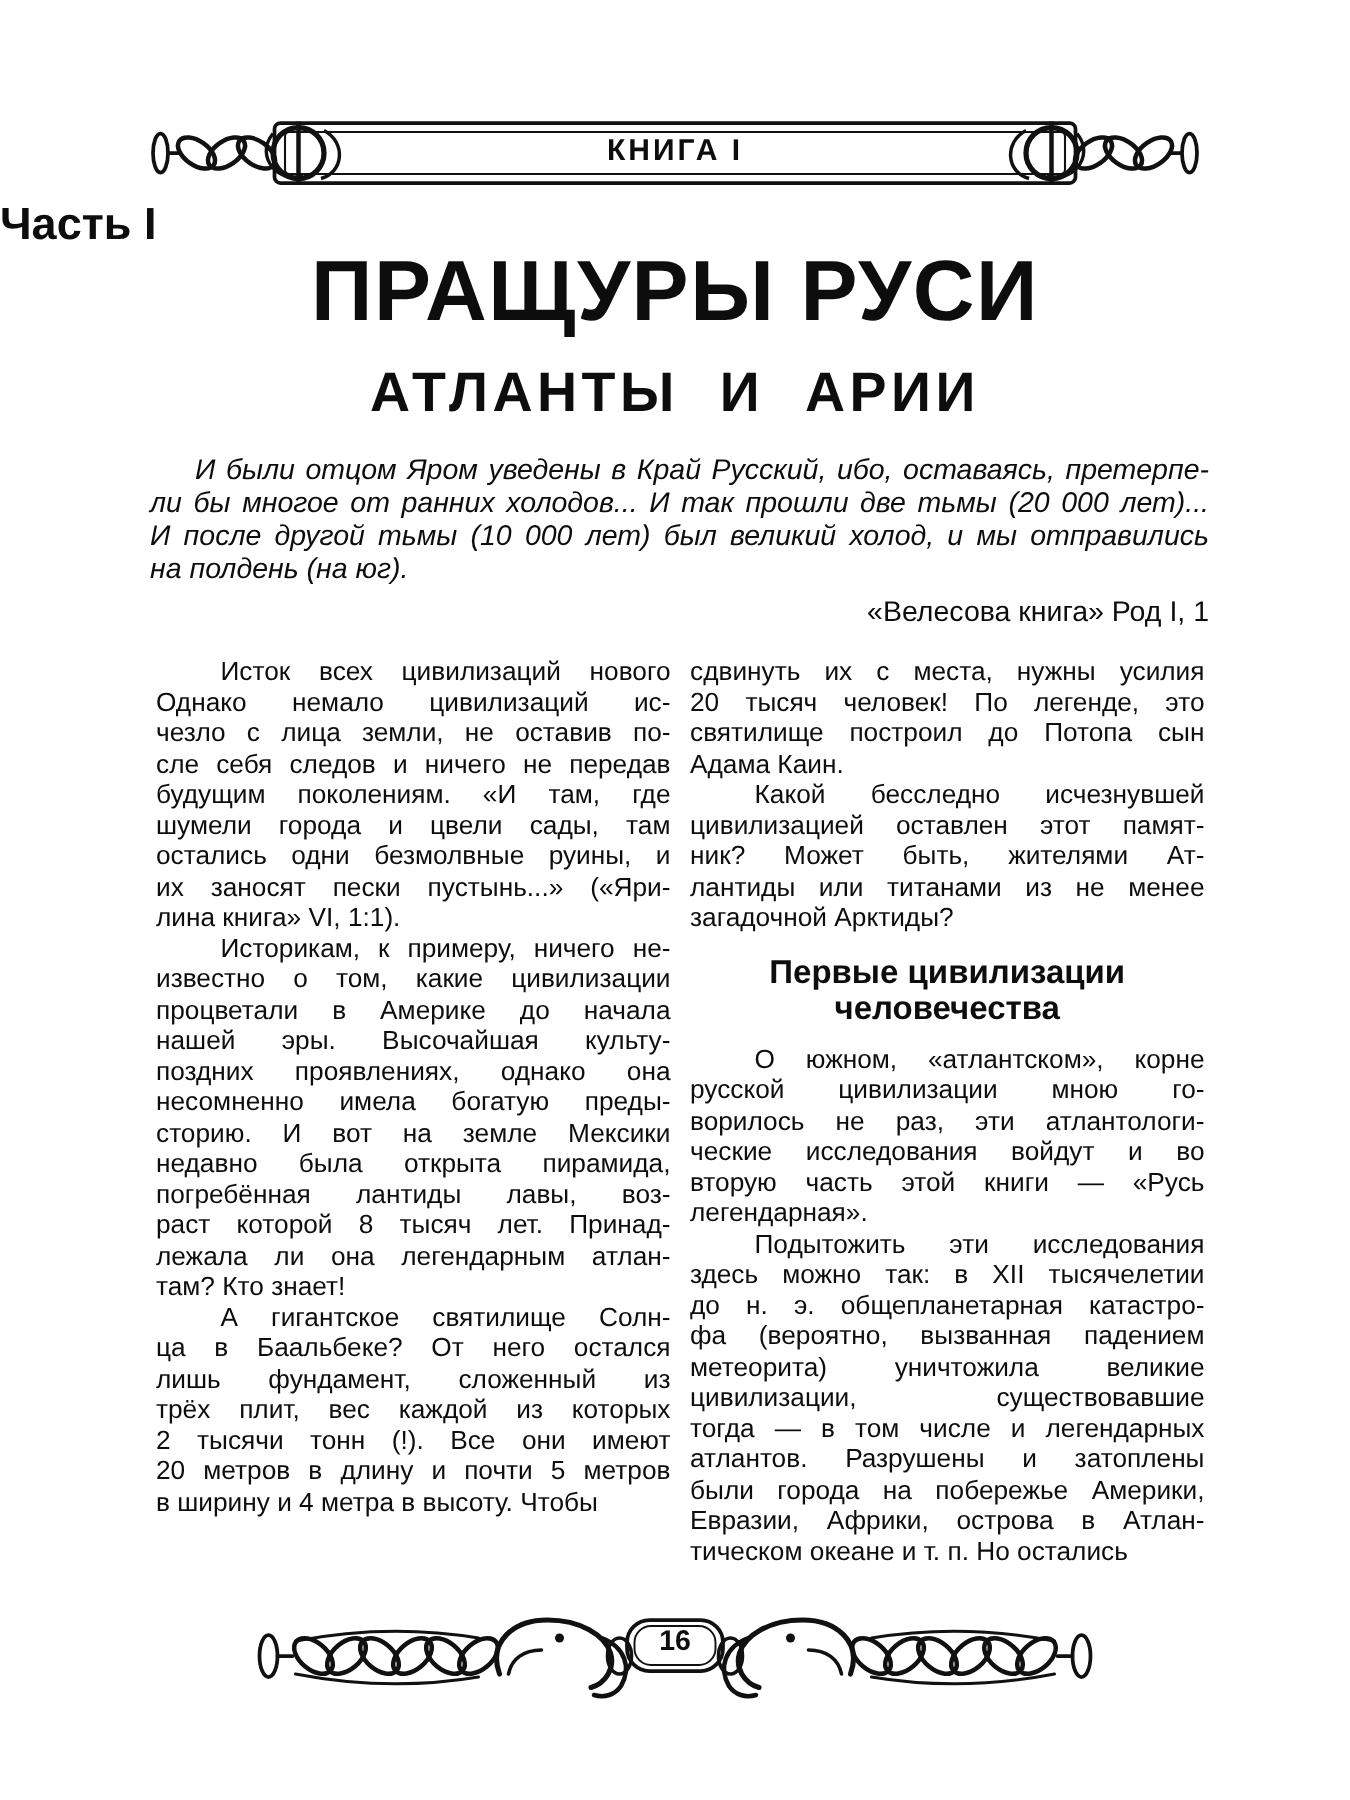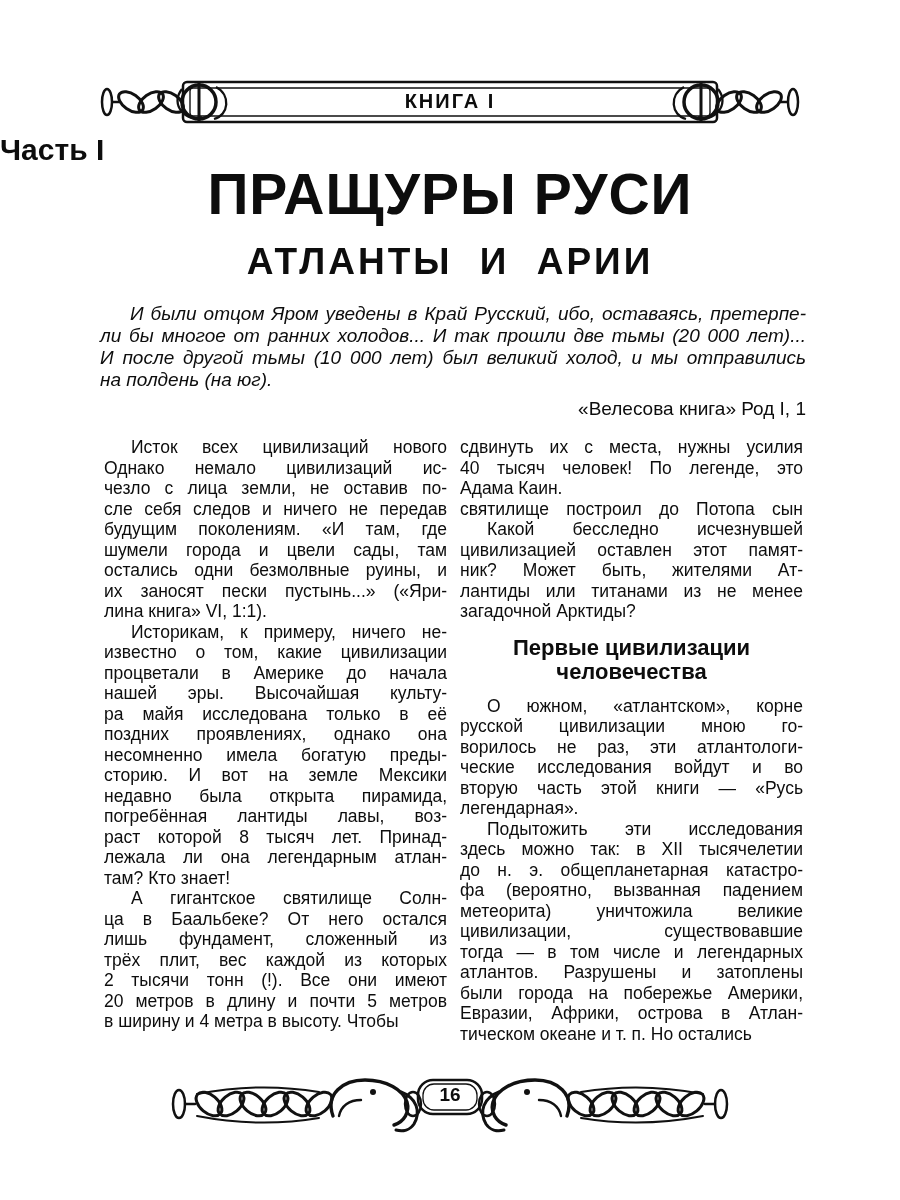--- a/index.html
+++ b/index.html
@@ -26,21 +26,21 @@
   .epigraph{position:absolute;left:100px;top:303px;width:706px;
     font-style:italic;font-size:19px;line-height:22px;}
   .epigraph .eline{text-align:justify;text-align-last:justify;}
   .epigraph .eline.first{text-indent:30px;}
   .epigraph .eline.last{text-align-last:left;}
   .attribution{margin-top:7px;text-align:right;font-style:normal;font-size:19px;}
   
   .columns{position:absolute;left:104px;top:437px;width:699px;display:flex;gap:13px;}
   .col{width:343px;font-size:17.5px;line-height:20.5px;}
   .col .line{text-align:justify;text-align-last:justify;}
-  .col .line.indent{text-indent:27px;}
+  .col .line.indent{text-indent:27px;margin-left:16px;}
   .col .line.last{text-align-last:left;}
   .section-heading{text-align:center;font-weight:bold;font-size:22px;
     line-height:24px;margin:14px 0 12px 0;}
   
   .footer-band{position:absolute;left:167px;top:1070px;width:566px;height:68px;}
   .footer-band svg{position:absolute;left:0;top:0;width:566px;height:68px;}
   .page-number{
     position:absolute;left:0;right:0;top:14px;text-align:center;
     font-size:19px;font-weight:bold;
   }
@@ -95,21 +95,20 @@
           <div class="line">шумели города и цвели сады, там</div>
           <div class="line">остались одни безмолвные руины, и</div>
           <div class="line">их заносят пески пустынь...» («Яри-</div>
           <div class="line last">лина книга» VI, 1:1).</div>
         </div>
         <div class="para">
           <div class="line indent">Историкам, к примеру, ничего не-</div>
           <div class="line">известно о том, какие цивилизации</div>
           <div class="line">процветали в Америке до начала</div>
           <div class="line">нашей эры. Высочайшая культу-</div>
-          <div class="line">ра майя исследована только в её</div>
           <div class="line">поздних проявлениях, однако она</div>
           <div class="line">несомненно имела богатую преды-</div>
           <div class="line">сторию. И вот на земле Мексики</div>
           <div class="line">недавно была открыта пирамида,</div>
           <div class="line">погребённая лантиды лавы, воз-</div>
           <div class="line">раст которой 8 тысяч лет. Принад-</div>
           <div class="line">лежала ли она легендарным атлан-</div>
           <div class="line last">там? Кто знает!</div>
         </div>
         <div class="para">
@@ -118,23 +117,23 @@
           <div class="line">лишь фундамент, сложенный из</div>
           <div class="line">трёх плит, вес каждой из которых</div>
           <div class="line">2 тысячи тонн (!). Все они имеют</div>
           <div class="line">20 метров в длину и почти 5 метров</div>
           <div class="line last">в ширину и 4 метра в высоту. Чтобы</div>
         </div>
       </div>
     <div class="col" id="col-right">
         <div class="para">
           <div class="line">сдвинуть их с места, нужны усилия</div>
-          <div class="line">40 тысяч человек! По легенде, это</div>
+          <div class="line">20 тысяч человек! По легенде, это</div>
+          <div class="line">святилище построил до Потопа сын</div>
           <div class="line last">Адама Каин.</div>
-          <div class="line">святилище построил до Потопа сын</div>
         </div>
         <div class="para">
           <div class="line indent">Какой бесследно исчезнувшей</div>
           <div class="line">цивилизацией оставлен этот памят-</div>
           <div class="line">ник? Может быть, жителями Ат-</div>
           <div class="line">лантиды или титанами из не менее</div>
           <div class="line last">загадочной Арктиды?</div>
         </div>
         <div class="section-heading">
           <div>Первые цивилизации</div>

